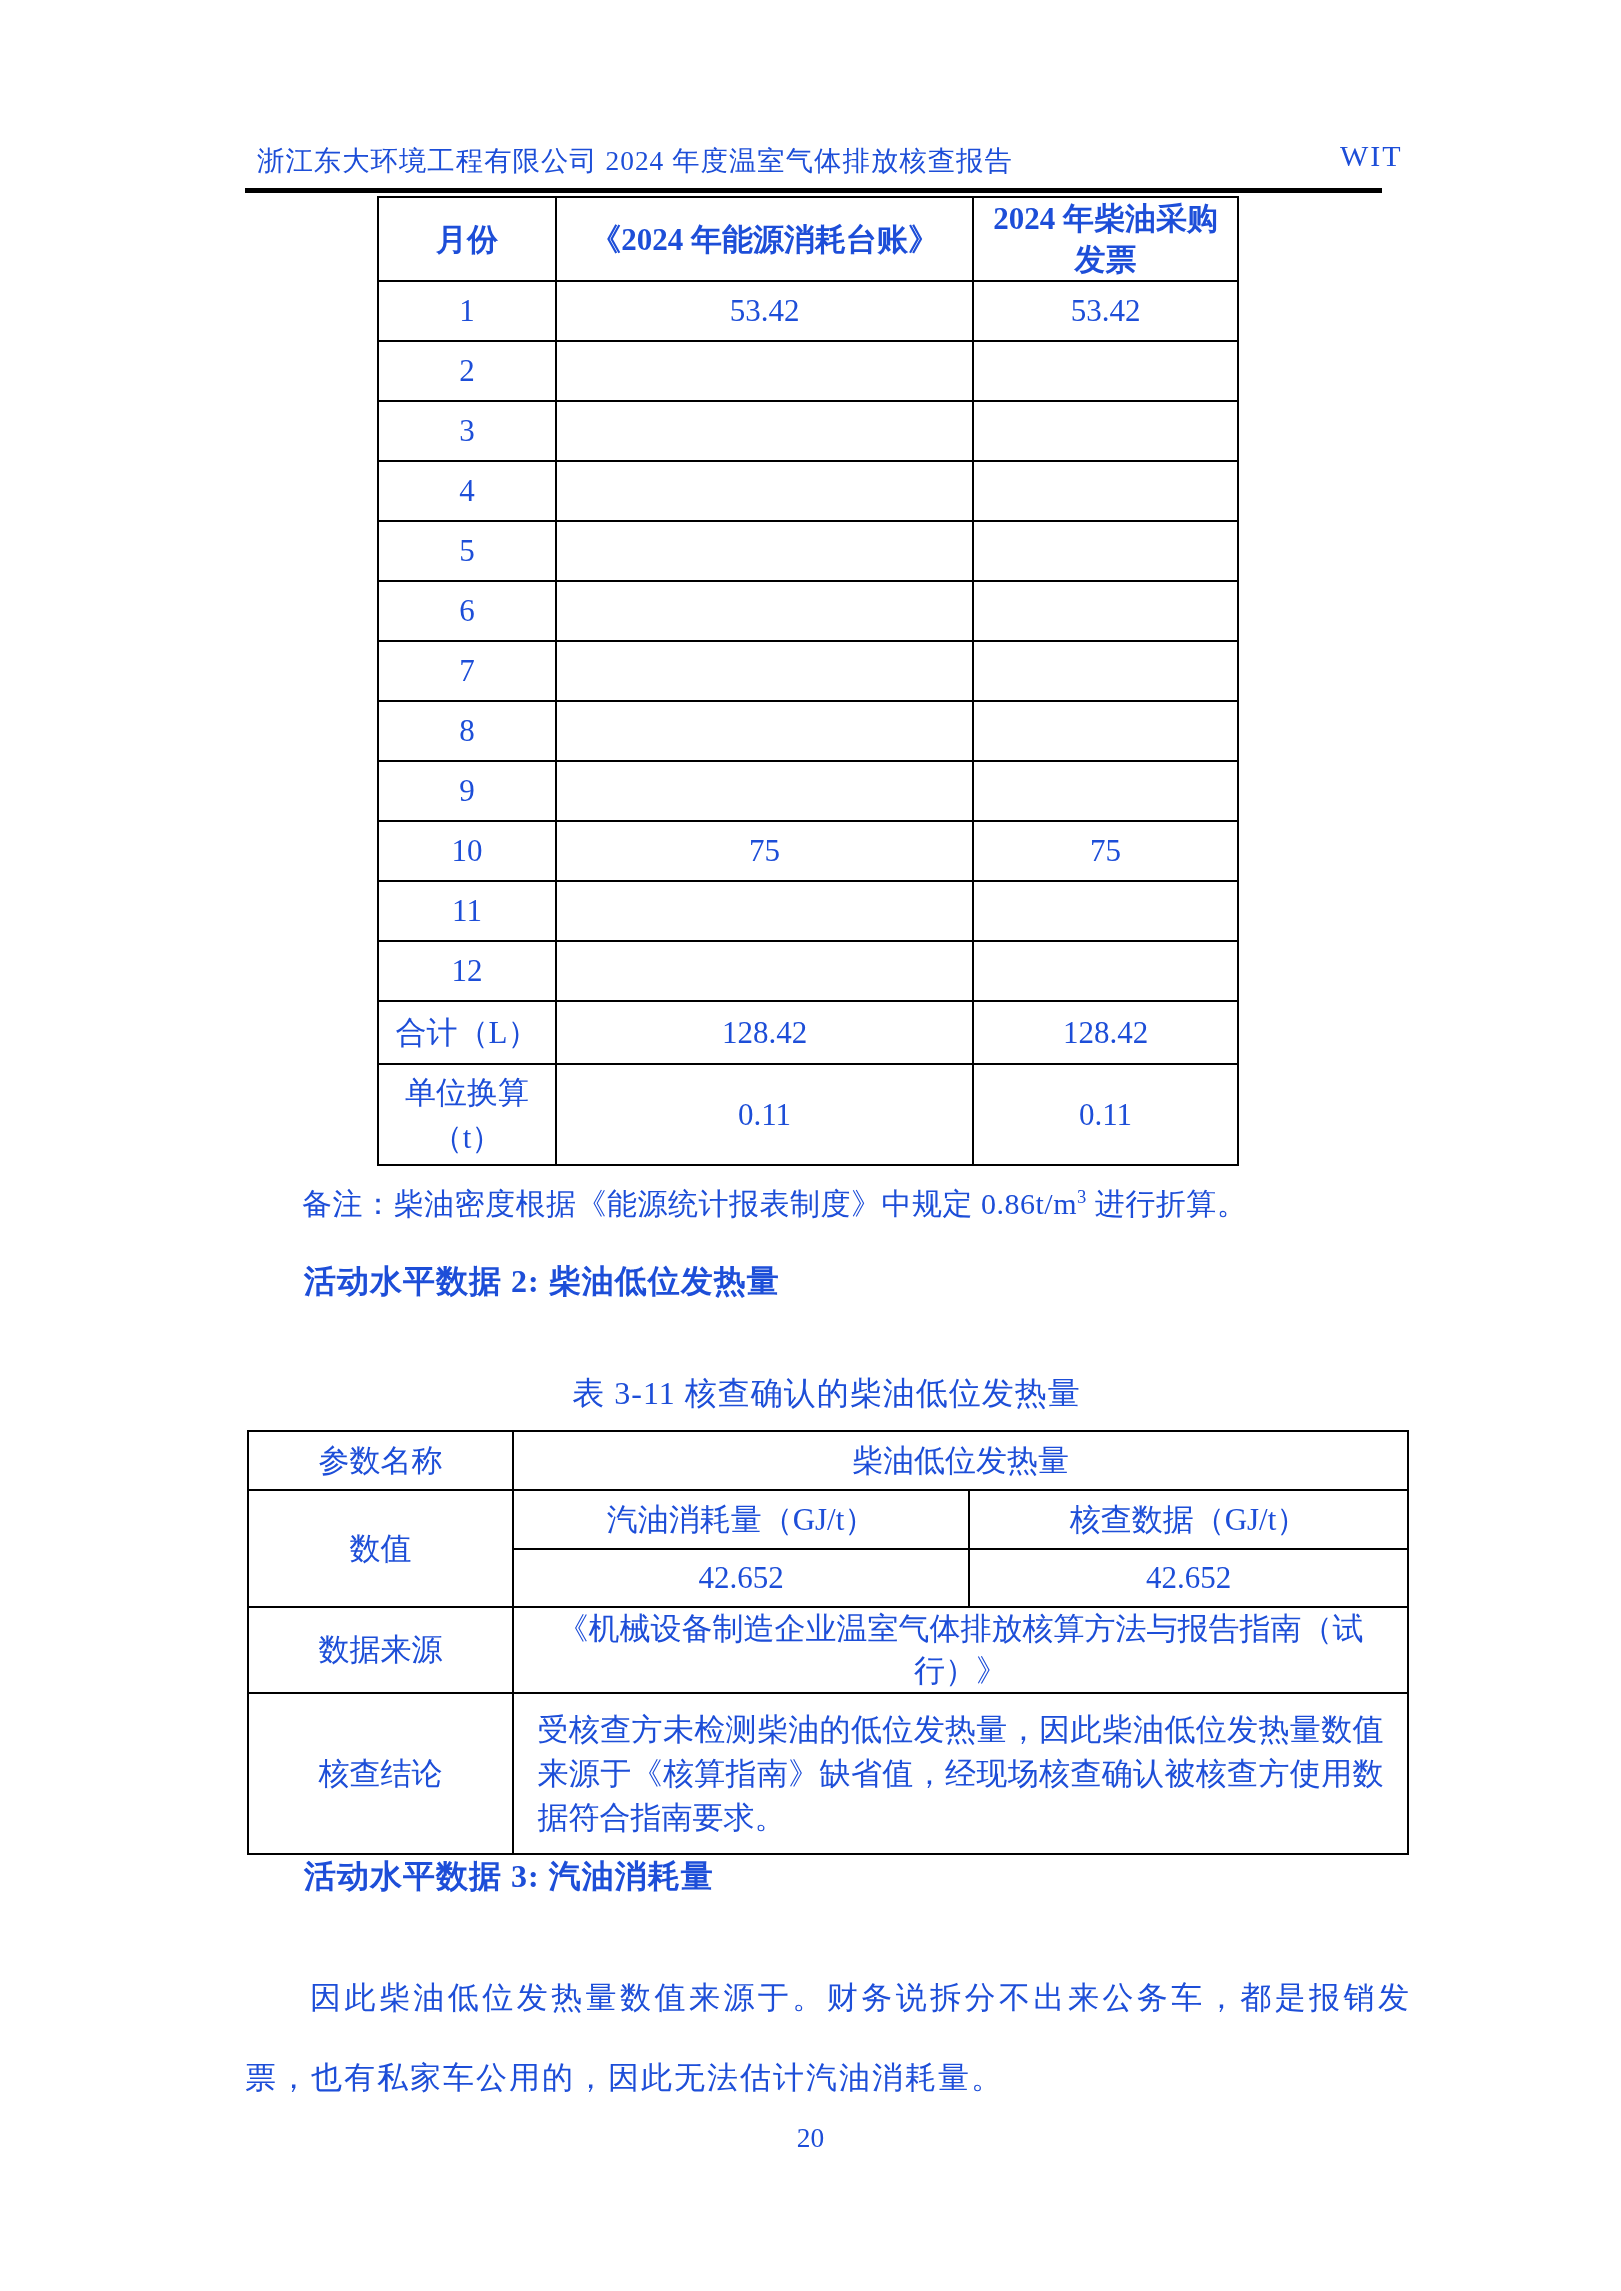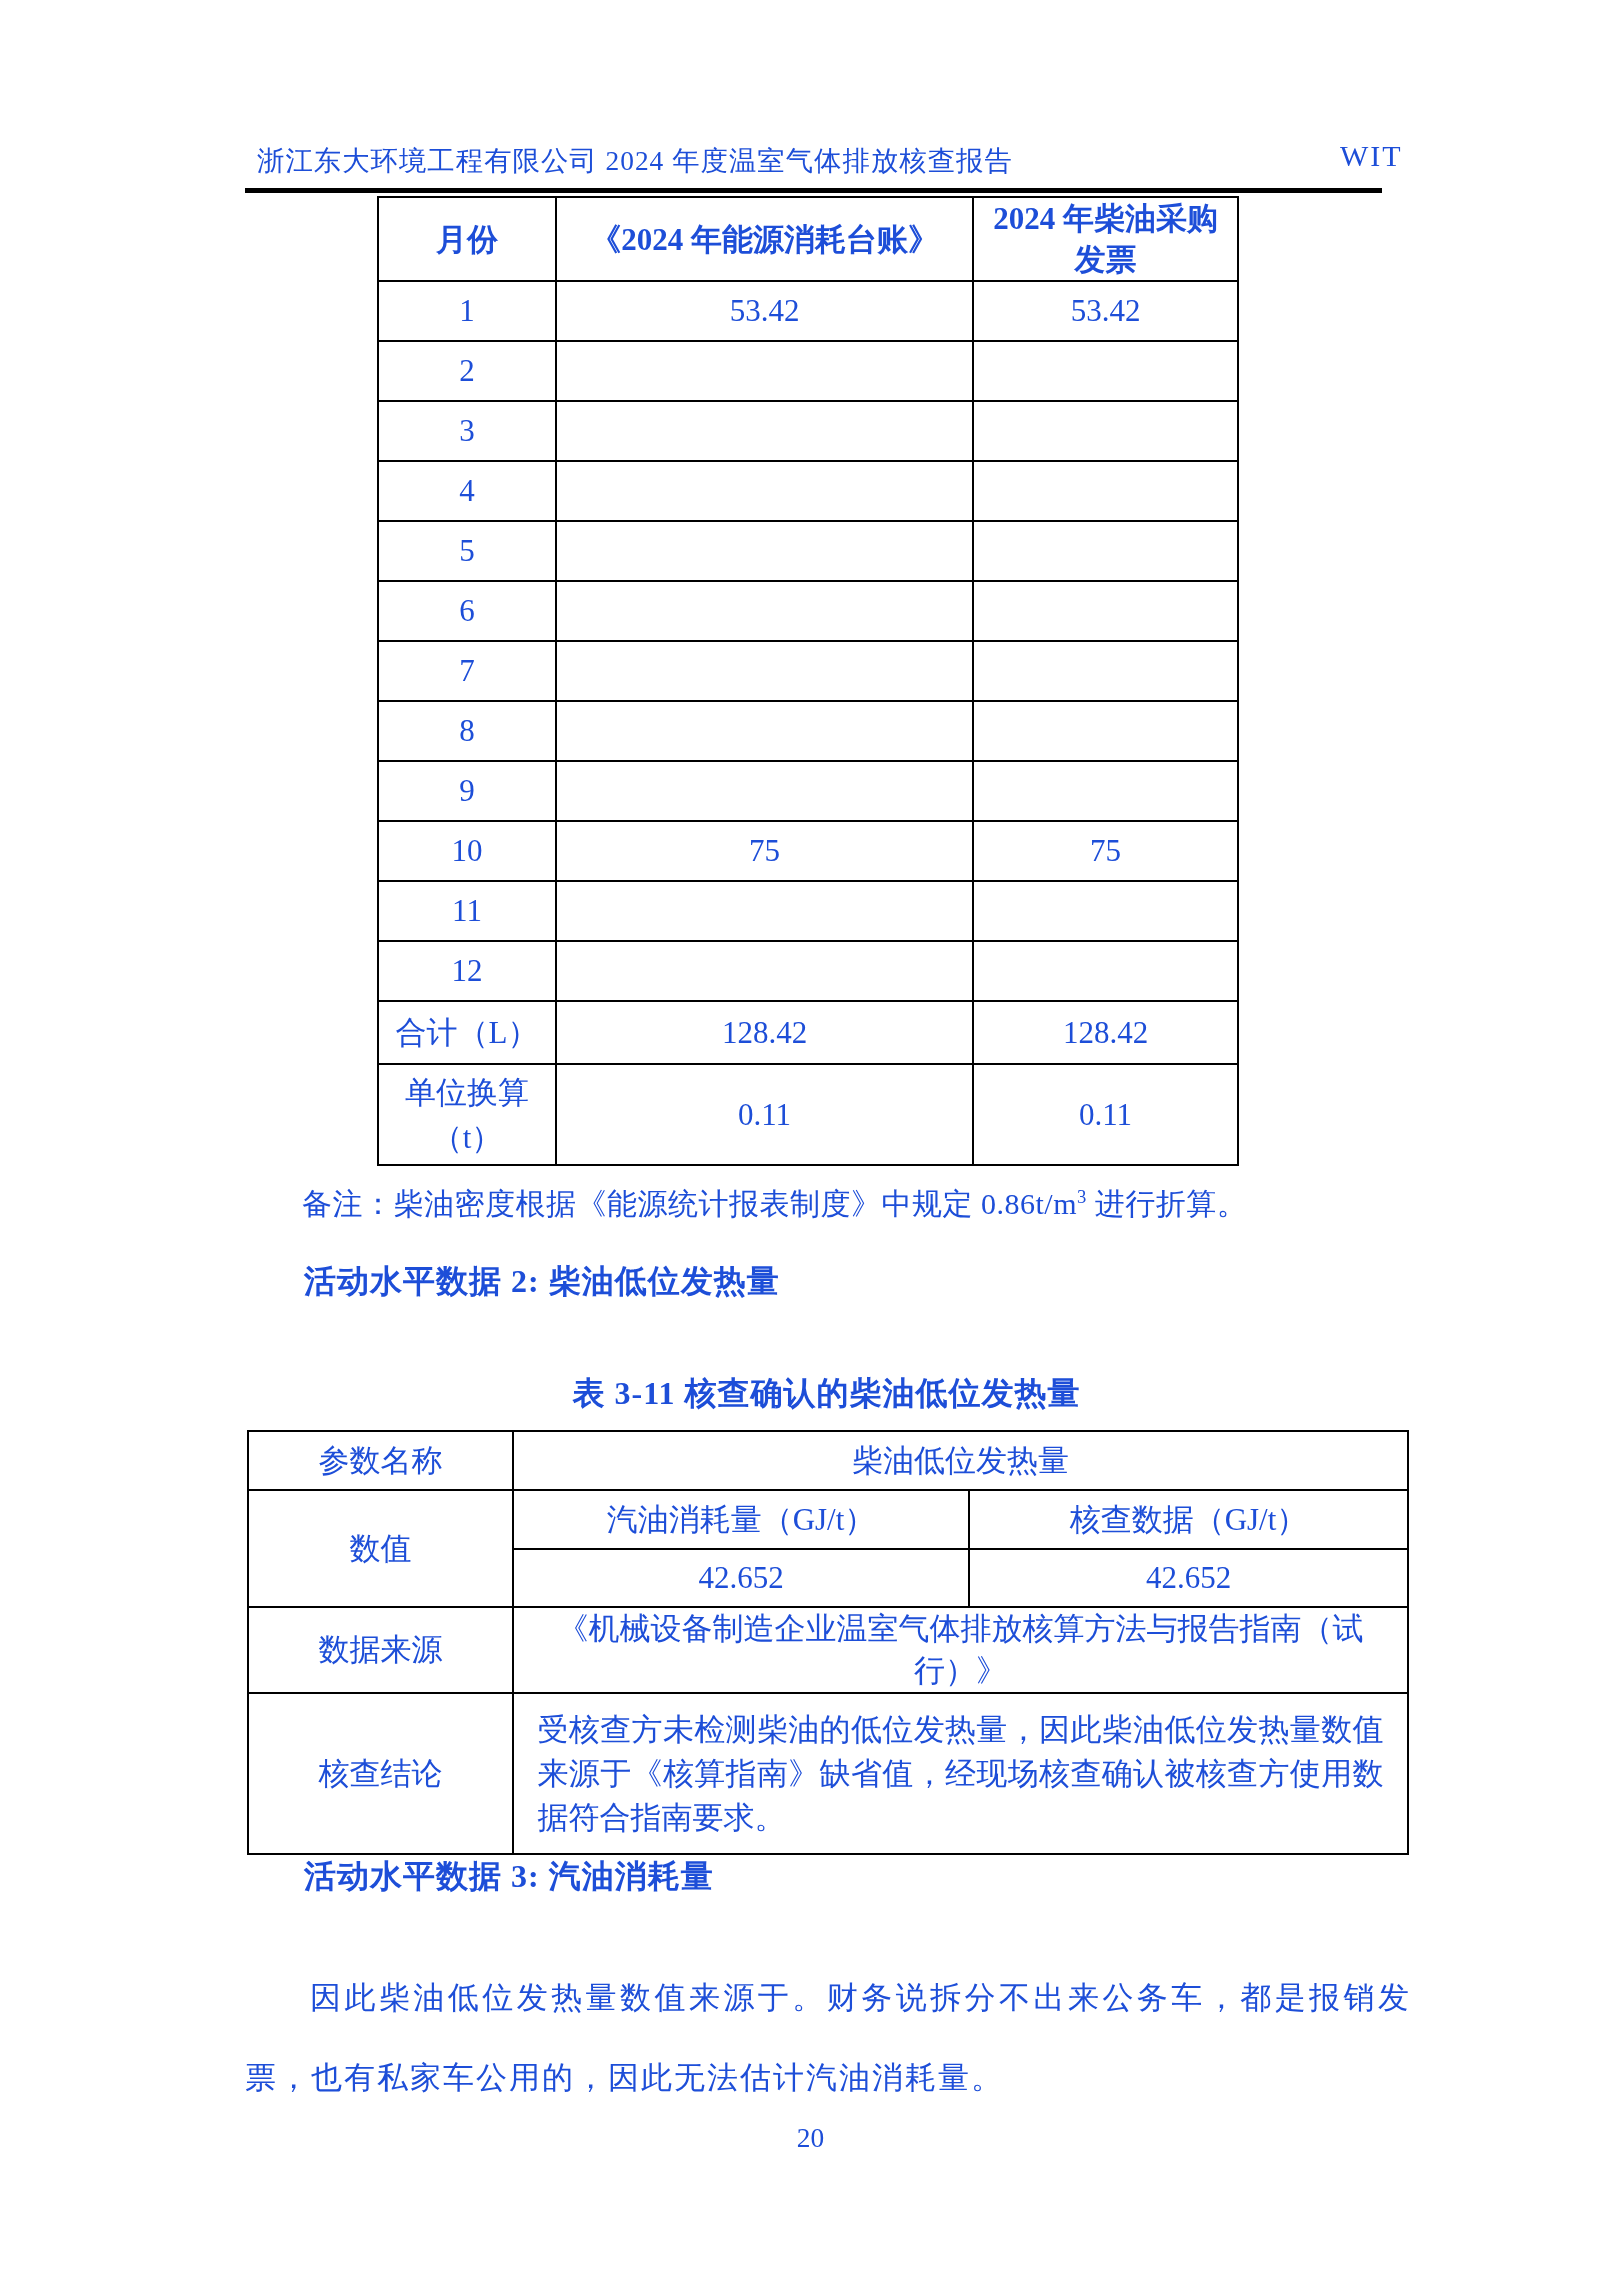--- a/index.html
+++ b/index.html
@@ -55,21 +55,21 @@
   }
   .note sup { font-size:18.6px; }
   .section-heading {
     position:absolute; left:304px;
     font-size:32px; font-weight:bold; letter-spacing:1px; white-space:nowrap;
   }
   .heading-2 { top:1260px; }
   .heading-3 { top:1855px; }
   .table-caption {
     position:absolute; left:245px; top:1372px; width:1163px;
-    text-align:center; font-size:32px; font-weight:bold; letter-spacing:1px;
+    text-align:center; font-size:32px; font-weight:normal; letter-spacing:1px;
   }
   .body-paragraph {
     position:absolute; left:245px; top:1927px; width:1166px;
     font-size:31px; line-height:80px;
     text-indent:65px; text-align:justify; letter-spacing:2px;
   }
   .page-number {
     position:absolute; left:0; top:2123px; width:1621px;
     text-align:center; font-size:27.4px;
   }

